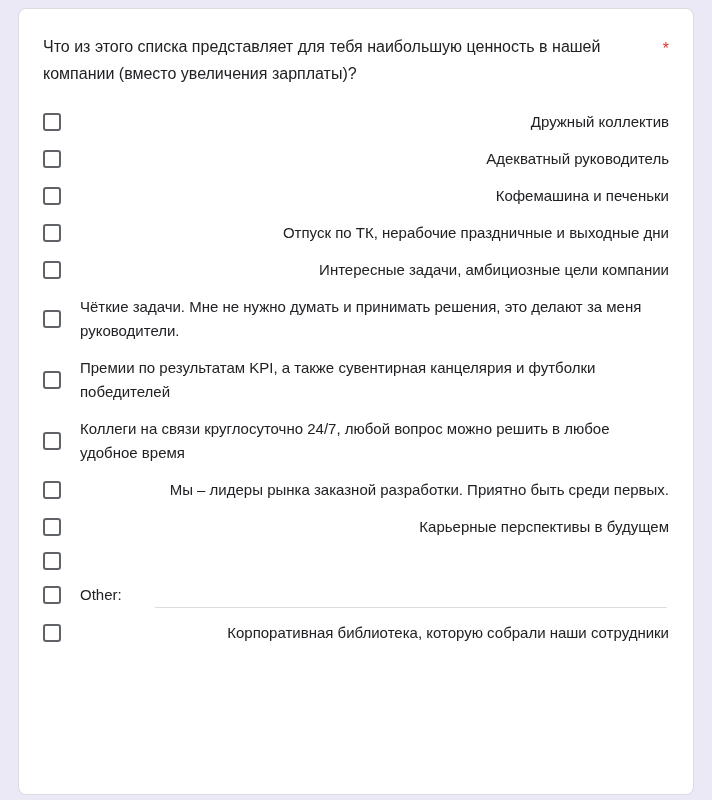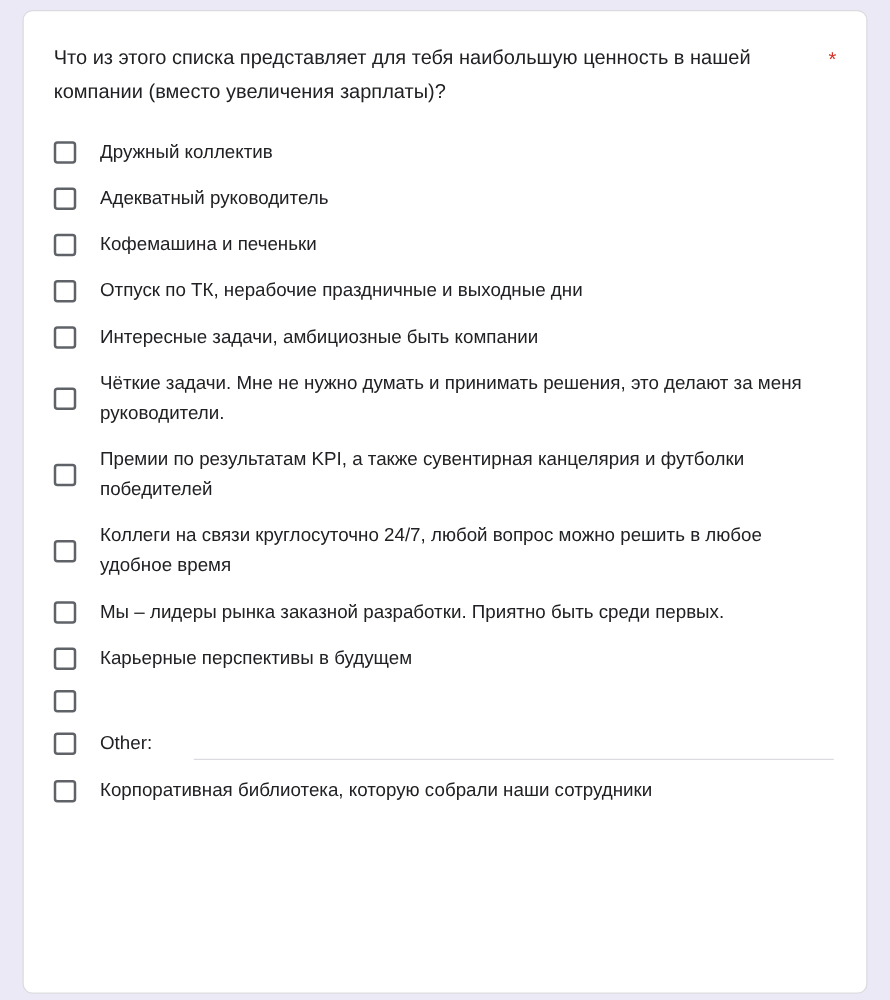--- a/index.html
+++ b/index.html
@@ -46,20 +46,21 @@
     margin-left: 12px;
     padding-top: 2px;
   }
   .options {
     margin-top: 16px;
   }
   .option-row {
     display: flex;
     align-items: center;
     padding: 6.5px 0;
+    justify-content: space-between;
   }
   .checkbox {
     flex: 0 0 auto;
     width: 18px;
     height: 18px;
     box-sizing: border-box;
     border: 2px solid #5f6368;
     border-radius: 3px;
     background: #ffffff;
     margin-right: 19px;
@@ -111,21 +112,21 @@
     <span class="option-label">Кофемашина и печеньки</span>
   </div>
 
   <div class="option-row">
     <span class="checkbox"></span>
     <span class="option-label">Отпуск по ТК, нерабочие праздничные и выходные дни</span>
   </div>
 
   <div class="option-row">
     <span class="checkbox"></span>
-    <span class="option-label">Интересные задачи, амбициозные быть компании</span>
+    <span class="option-label">Интересные задачи, амбициозные цели компании</span>
   </div>
 
   <div class="option-row">
     <span class="checkbox"></span>
     <span class="option-label">Чёткие задачи. Мне не нужно думать и принимать решения, это делают за меня руководители.</span>
   </div>
 
   <div class="option-row">
     <span class="checkbox"></span>
     <span class="option-label">Премии по результатам KPI, а также сувентирная канцелярия и футболки победителей</span>

